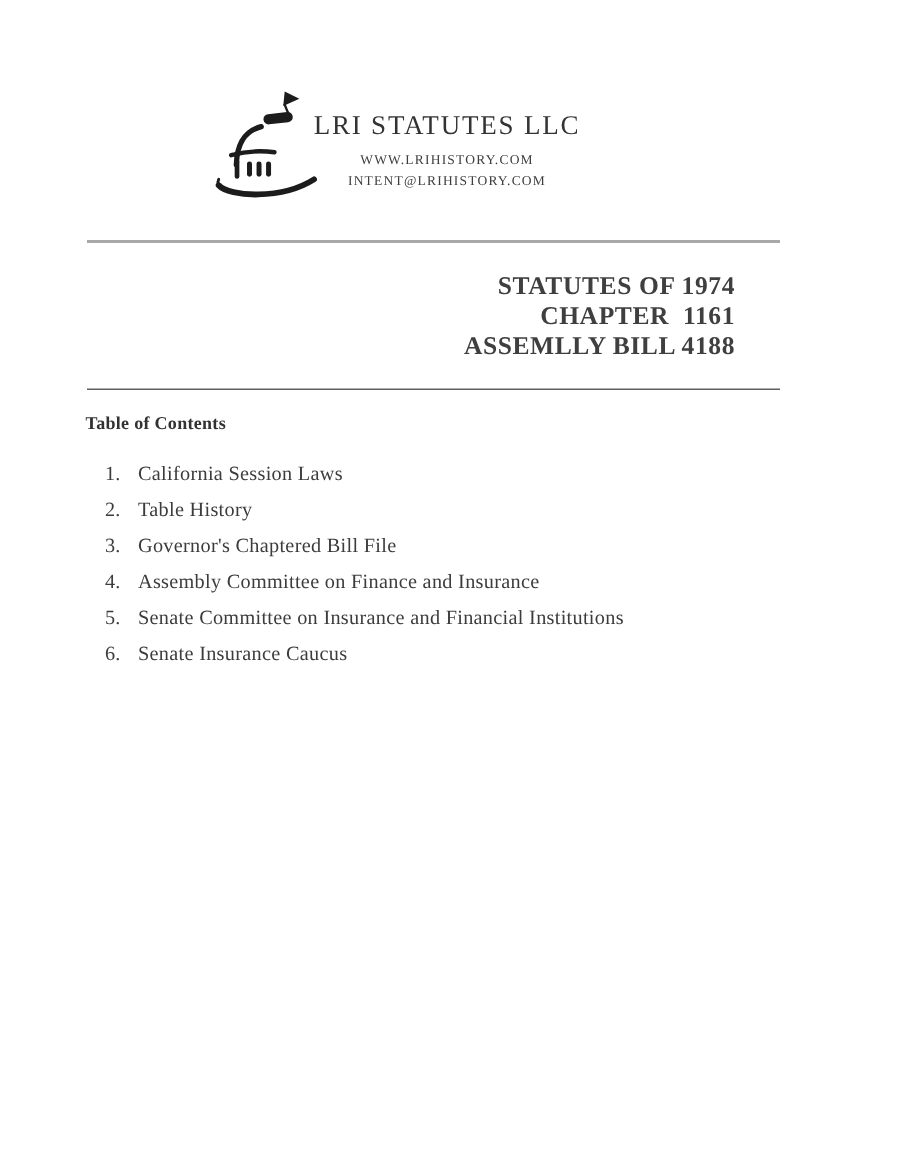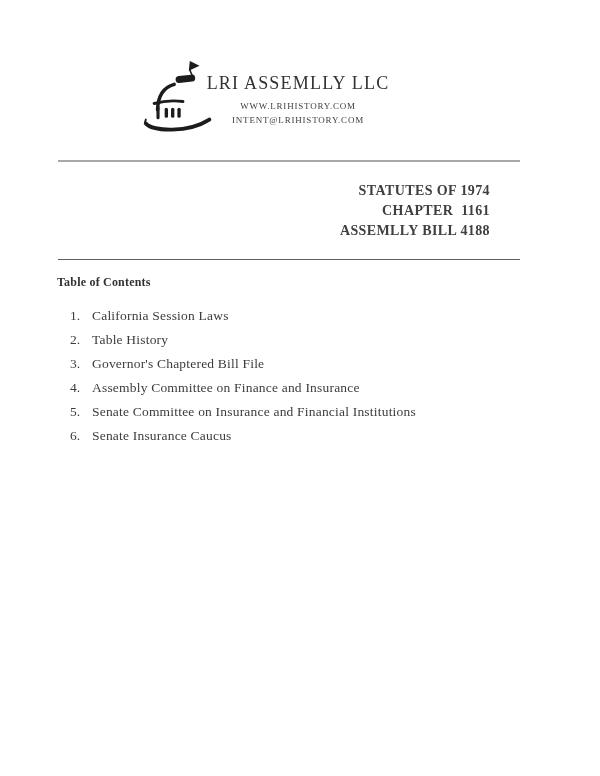--- a/index.html
+++ b/index.html
@@ -30,21 +30,21 @@
   }
   
   .rule{position:absolute;left:58px;width:462px;}
   .rule-1{top:160px;height:2px;background:#a8a8a8;}
   .rule-2{top:259px;height:1.4px;background:#5f5f5f;}
   
   .statutes{
     position:absolute;right:110px;top:181px;
     text-align:right;
     font-weight:bold;
-    font-size:14px;
+    font-size:17px;
     line-height:20px;
     letter-spacing:0.4px;
     color:#3f3f3f;
   }
   .statutes div{white-space:pre-wrap;}
   
   .toc-title{
     position:absolute;left:57px;top:275px;
     font-weight:bold;font-size:12px;color:#323232;
     letter-spacing:0.2px;
@@ -85,21 +85,21 @@
       <path class="stroke" d="M30 52.5 L30 59.5" stroke-width="3.4"></path>
       <path class="stroke" d="M36.5 52.5 L36.5 59.5" stroke-width="3.4"></path>
       <path class="stroke" d="M43 52.5 L43 59.5" stroke-width="3.4"></path>
 
       <path class="stroke" d="M9 67 C16 75 52 77 74 63" stroke-width="4"></path>
       <path class="stroke" d="M12 69 Q7 67 9 63" stroke-width="2"></path>
     </svg>
   </div>
 
   <div class="header-text">
-    <div class="company">LRI ASSEMLLY LLC</div>
+    <div class="company">LRI STATUTES LLC</div>
     <div class="contact-line">WWW.LRIHISTORY.COM</div>
     <div class="contact-line">INTENT@LRIHISTORY.COM</div>
   </div>
 
   <div class="rule rule-1"></div>
 
   <div class="statutes">
     <div>STATUTES OF 1974</div>
     <div>CHAPTER  1161</div>
     <div>ASSEMLLY BILL 4188</div>

